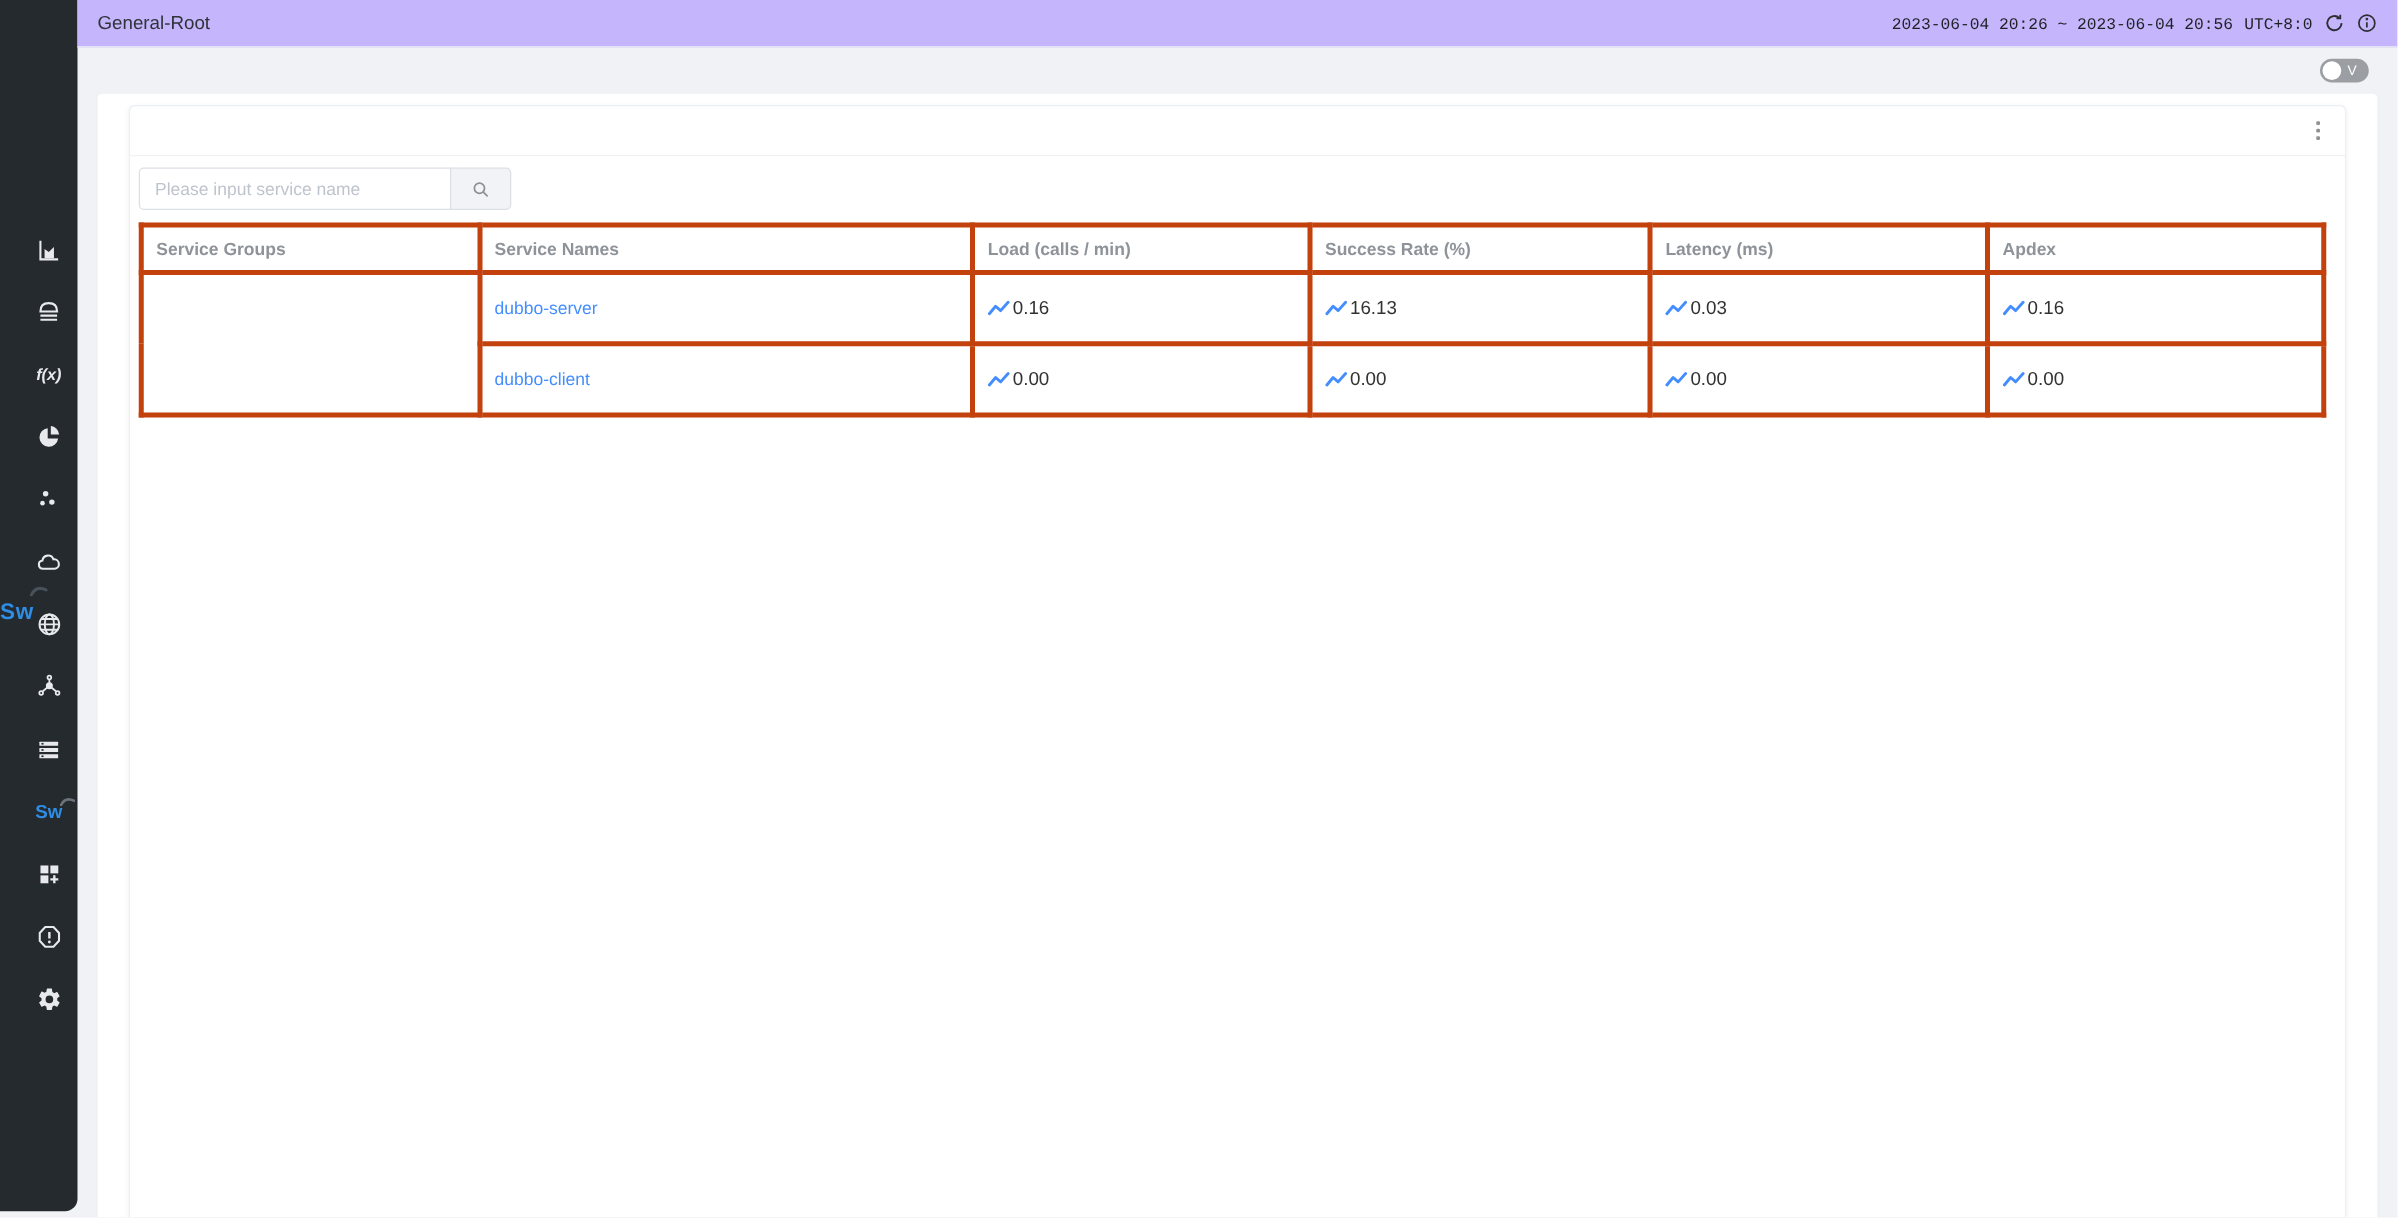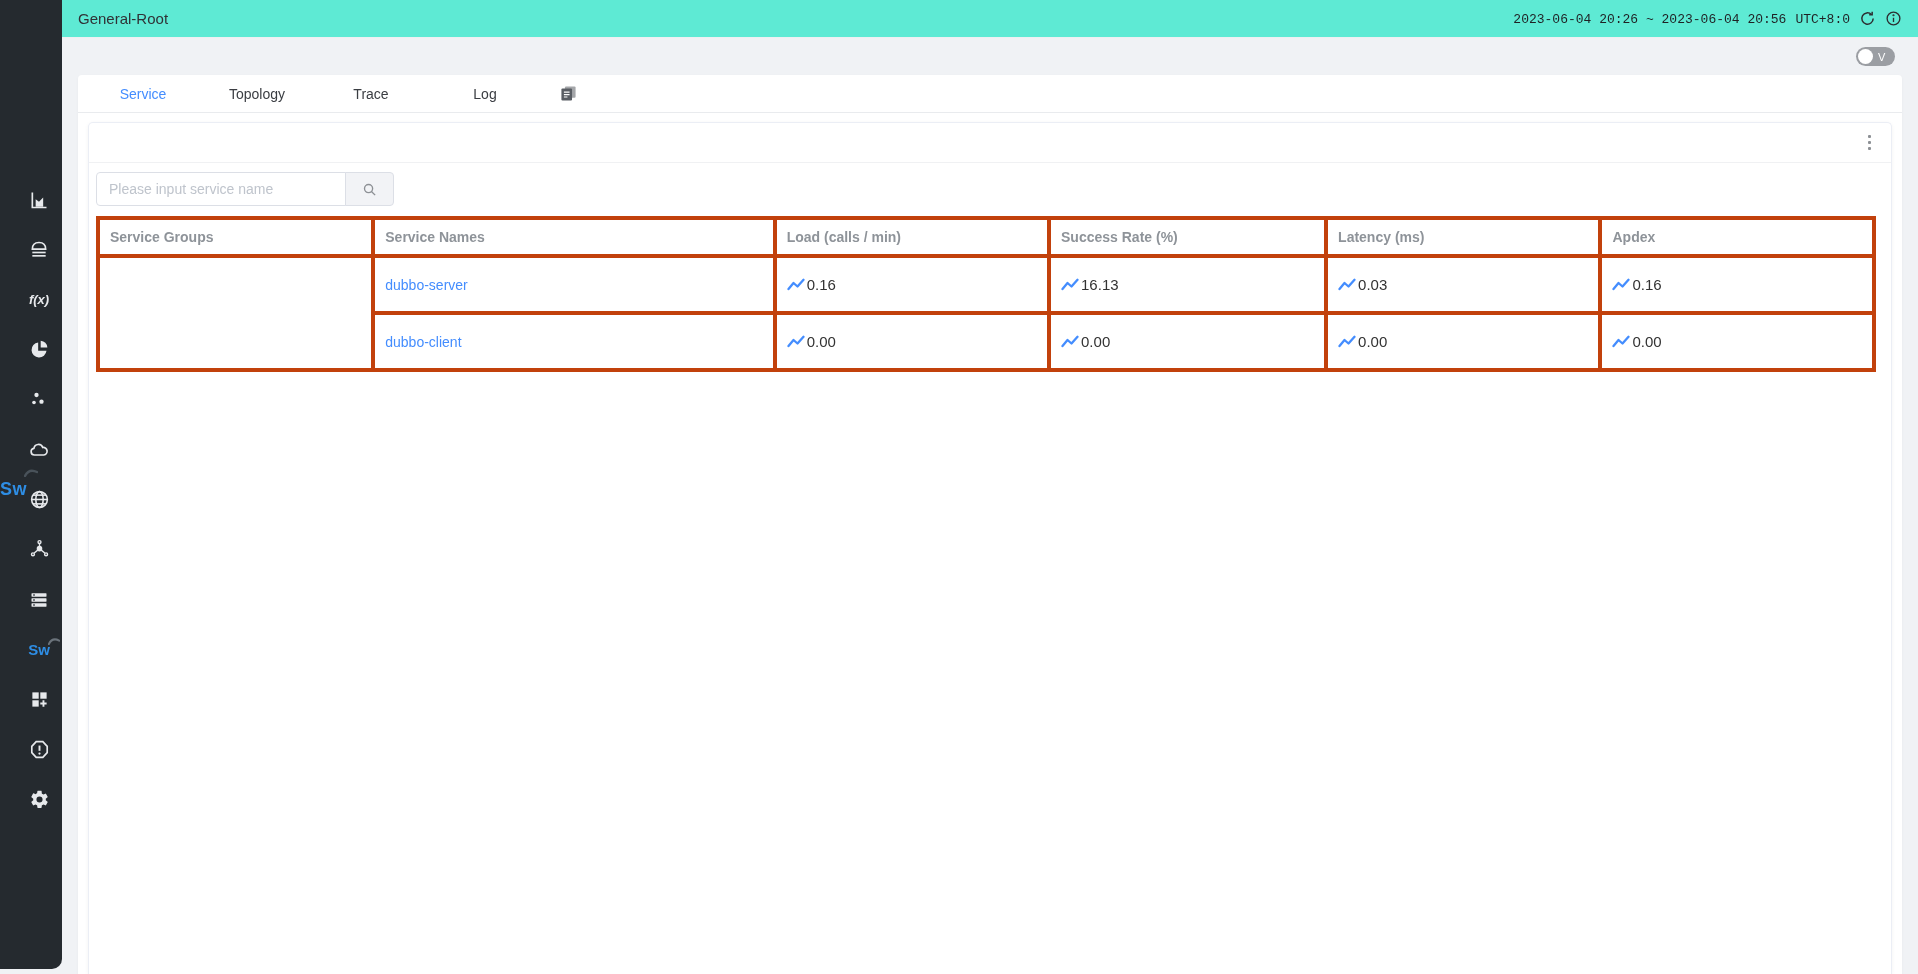--- a/index.html
+++ b/index.html
@@ -29,21 +29,21 @@
     display: flex; align-items: center; justify-content: center;
   }
   .nav-btn svg { display: block; }
   .fx-label { font-size: 13px; font-weight: bold; font-style: italic; color: #e7e9ec; text-align: right; }
   .menu-sw { position: relative; color: #2e8de4; font-weight: bold; font-size: 15px; }
   .menu-sw .logo-swoosh { top: -4px; right: -10px; }
 
   
   .main { flex: 1; display: flex; flex-direction: column; min-width: 0; }
   .topbar {
-    height: 38px; flex-shrink: 0; background: #5eead4;
+    height: 38px; flex-shrink: 0; background: #c4b5fd;
     display: flex; align-items: center; padding: 0 16px;
     border-bottom: 1px solid #eef0f2;
   }
   .page-title { font-size: 15px; color: #303236; }
   .time-controls { margin-left: auto; display: flex; align-items: flex-end; gap: 9px; }
   .time-range, .tz {
     font-family: "Liberation Mono", "DejaVu Sans Mono", monospace;
     font-size: 13px; color: #1f2124; cursor: pointer; white-space: pre;
   }
   .icon-btn { background: none; border: none; cursor: pointer; color: #2c2e31; display: flex; align-items: center; }
@@ -73,21 +73,21 @@
   }
   .tabs {
     height: 38px; flex-shrink: 0; display: flex; align-items: center;
     padding-left: 14px; border-bottom: 1px solid #e9ebee;
   }
   .tab { width: 102px; margin-right: 12px; text-align: center; font-size: 14px; color: #3a3d42; cursor: pointer; }
   .tab.active { color: #448dfe; }
   .tab-icon-btn { background: none; border: none; cursor: pointer; width: 40px; display: flex; justify-content: center; color: #595d63; }
 
   .widget {
-    margin: 9px 10px 0; flex: 1; background: #fff;
+    margin: 9px 25px 0; flex: 1; background: #fff;
     border: 1px solid #ebeef5; border-bottom: none; border-radius: 5px 5px 0 0;
     box-shadow: 0 1px 4px rgba(0,0,0,.05);
     display: flex; flex-direction: column; overflow: hidden;
   }
   .widget-toolbar {
     height: 40px; flex-shrink: 0; border-bottom: 1px solid #f0f1f3;
     display: flex; align-items: center; justify-content: flex-end; padding-right: 16px;
   }
   .kebab { background: none; border: none; cursor: pointer; display: flex; flex-direction: column; gap: 2.5px; padding: 4px; }
   .kebab i { width: 3.5px; height: 3.5px; background: #8d9095; border-radius: 1px; }
@@ -247,35 +247,20 @@
     <div class="subbar">
       <div class="toggle">
         <span class="toggle-knob"></span>
         <span class="toggle-label">V</span>
       </div>
     </div>
 
 
     <div class="main-card">
 
-      <div class="tabs">
-        <div class="tab active">Service</div>
-        <div class="tab">Topology</div>
-        <div class="tab">Trace</div>
-        <div class="tab">Log</div>
-        <button class="tab-icon-btn">
-          <svg width="17" height="17" viewBox="0 0 24 24" fill="currentColor">
-              <rect x="7" y="2" width="15" height="16" rx="1.5" opacity="0.55"></rect>
-              <rect x="2" y="5" width="15" height="17" rx="1.5"></rect>
-              <line x1="5.5" y1="10" x2="13.5" y2="10" stroke="#fff" stroke-width="1.6"></line>
-              <line x1="5.5" y1="13.5" x2="13.5" y2="13.5" stroke="#fff" stroke-width="1.6"></line>
-              <line x1="5.5" y1="17" x2="10.5" y2="17" stroke="#fff" stroke-width="1.6"></line>
-            </svg>
-        </button>
-      </div>
 
       <div class="widget">
 
         <div class="widget-toolbar">
           <button class="kebab" aria-label="menu">
             <i></i>
               <i></i>
               <i></i>
           </button>
         </div>

